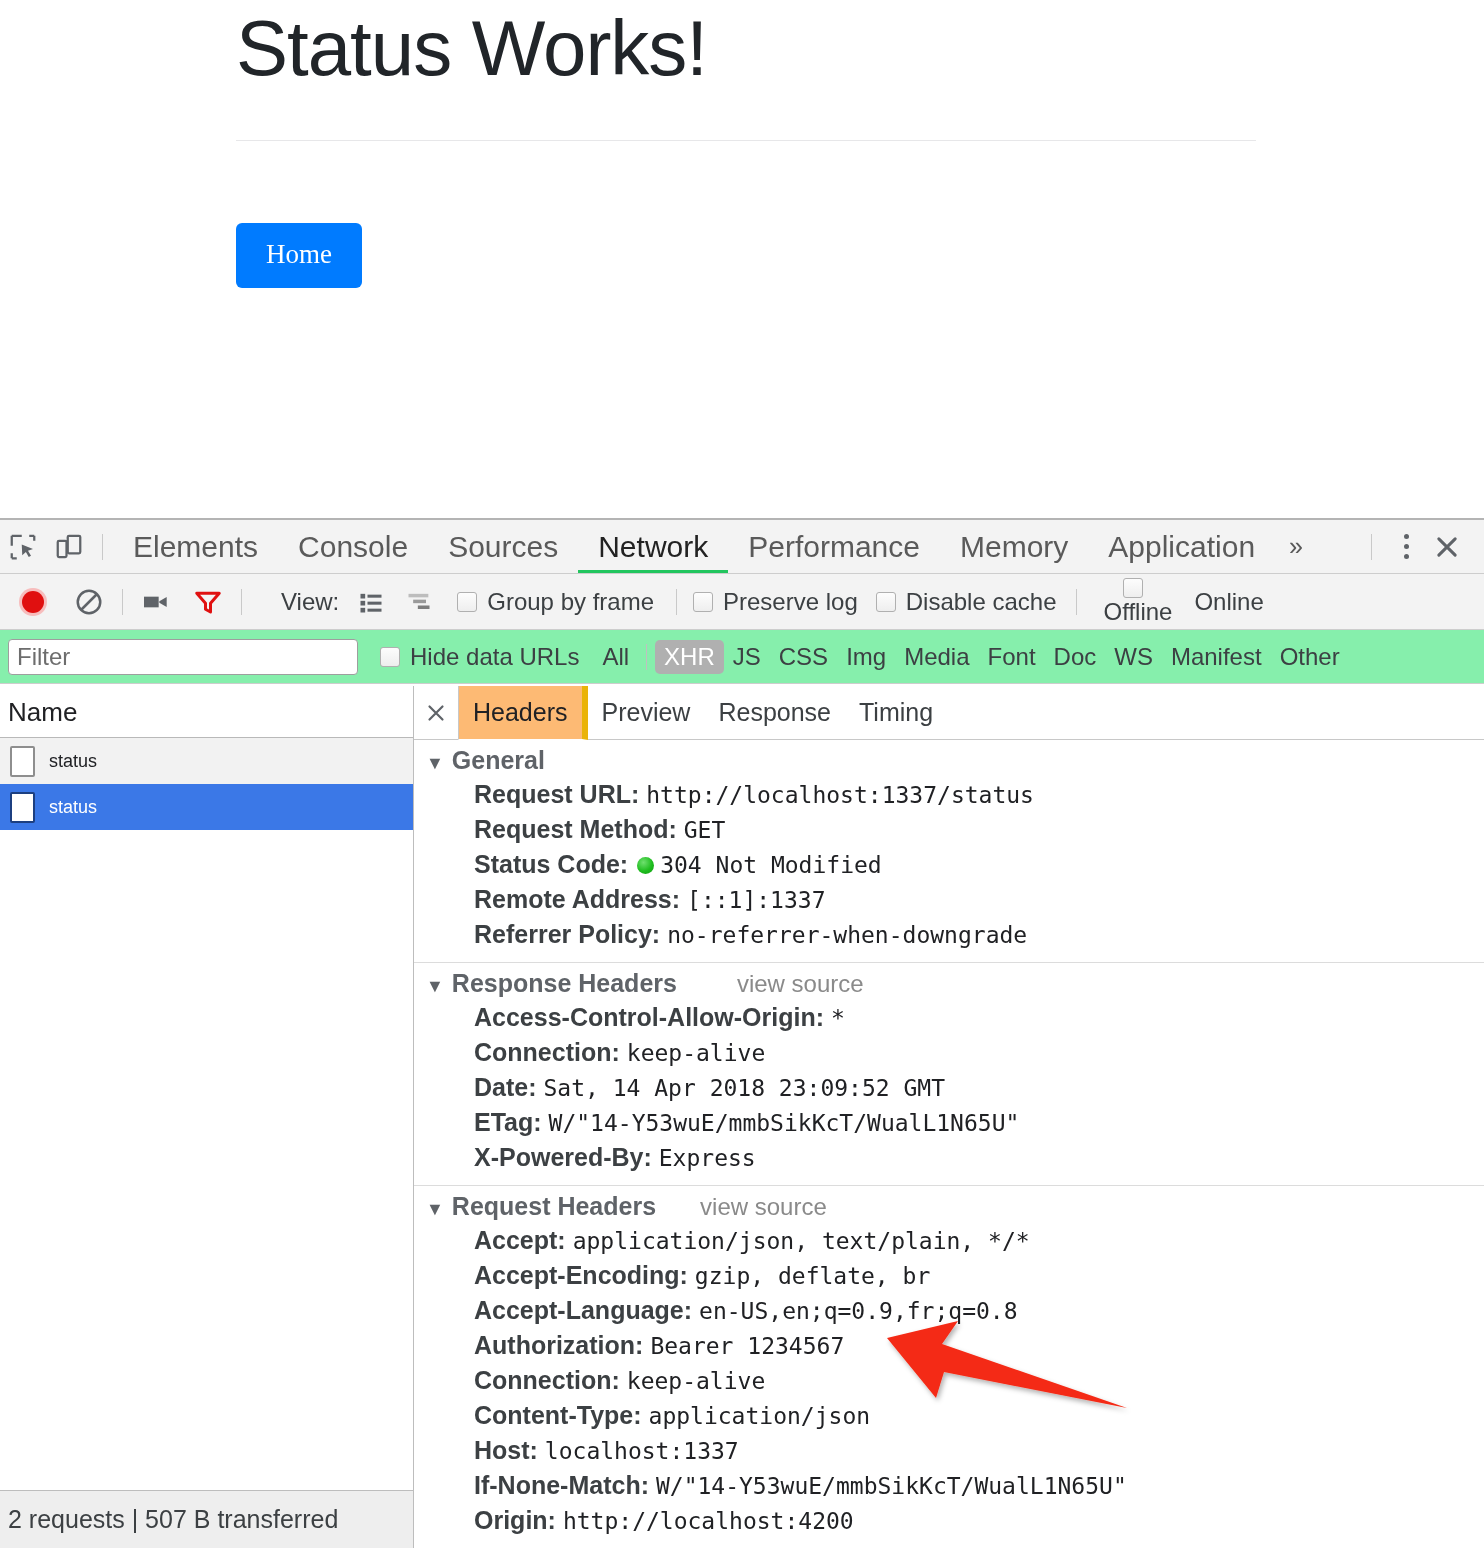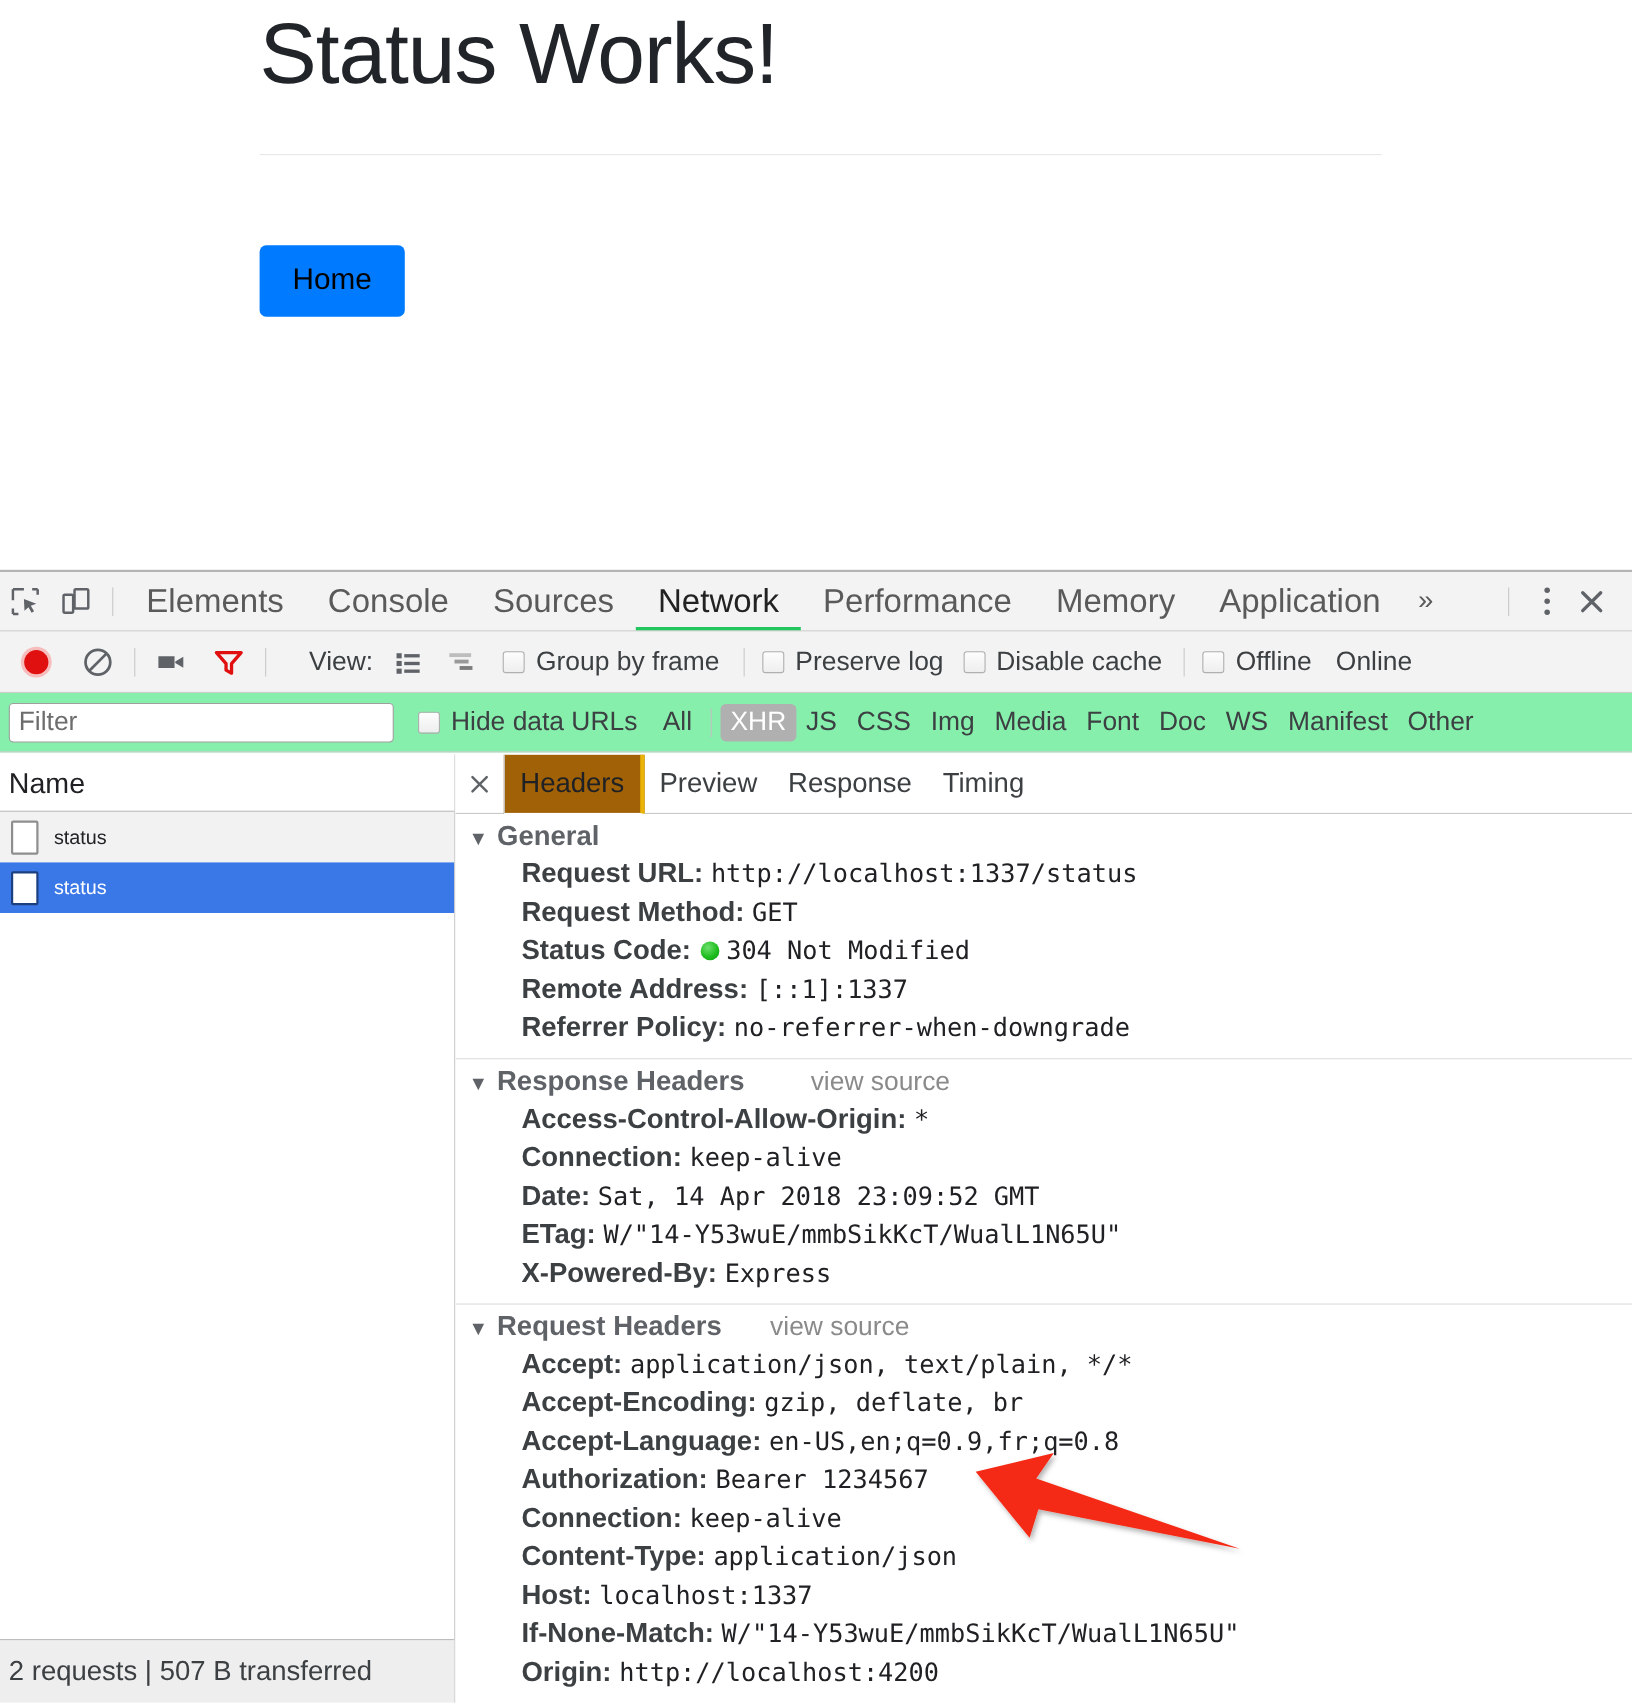--- a/index.html
+++ b/index.html
@@ -42,23 +42,23 @@
   #page-rule {
     width: 1020px;
     height: 1px;
     background: #e7e7e9;
     margin-top: 46px;
   }
   #home-button {
     margin-top: 82px;
     display: inline-block;
     background: #007bff;
-    color: #000000;
+    color: #ffffff;
     font-size: 27px;
-    font-family: Liberation Sans, sans-serif;
+    font-family: Liberation Serif, serif;
     border: none;
     border-radius: 6px;
     padding: 18px 30px 20px 30px;
     line-height: 1;
     cursor: pointer;
   }
 
   
   #devtools {
     position: absolute;
@@ -319,22 +319,22 @@
     font-size: 25px;
     color: #3c4043;
     padding: 0 14px;
     display: flex;
     align-items: center;
     cursor: pointer;
     box-sizing: border-box;
   }
   .dtab.active {
     border-left: 1px solid #c8c8c8;
-    border-right: 4px solid #eab308;
-    background: #a16207;
+    border-right: 6px solid #eab308;
+    background: #fdba74;
     margin-bottom: -1px;
     border-bottom: 1px solid #ffffff;
     color: #202124;
   }
   #headers-pane {
     flex: 1;
     overflow: hidden;
     padding: 0;
   }
   .hsection { padding: 6px 0 10px 0; }
@@ -500,21 +500,21 @@
     <div class="dt-sep" style="margin-left:22px;"></div>
     <div class="cb-group" style="margin-left:6px;">
       <span class="chk"></span>
       <span class="cb-label">Preserve log</span>
     </div>
     <div class="cb-group">
       <span class="chk"></span>
       <span class="cb-label">Disable cache</span>
     </div>
     <div class="dt-sep" style="margin-left:20px;"></div>
-    <div class="cb-group" style="margin-left:6px;">
+    <div class="cb-group" style="margin-left:6px;flex-direction:column;">
       <span class="chk"></span>
       <span class="cb-label">Offline</span>
     </div>
     <div class="cb-label" style="margin-left:22px;">Online</div>
   </div>
 
   <div id="dt-filterbar">
     <input id="filter-input" type="text" placeholder="Filter" style="">
     <div class="cb-group" style="margin-left:22px;">
       <span class="chk"></span>

